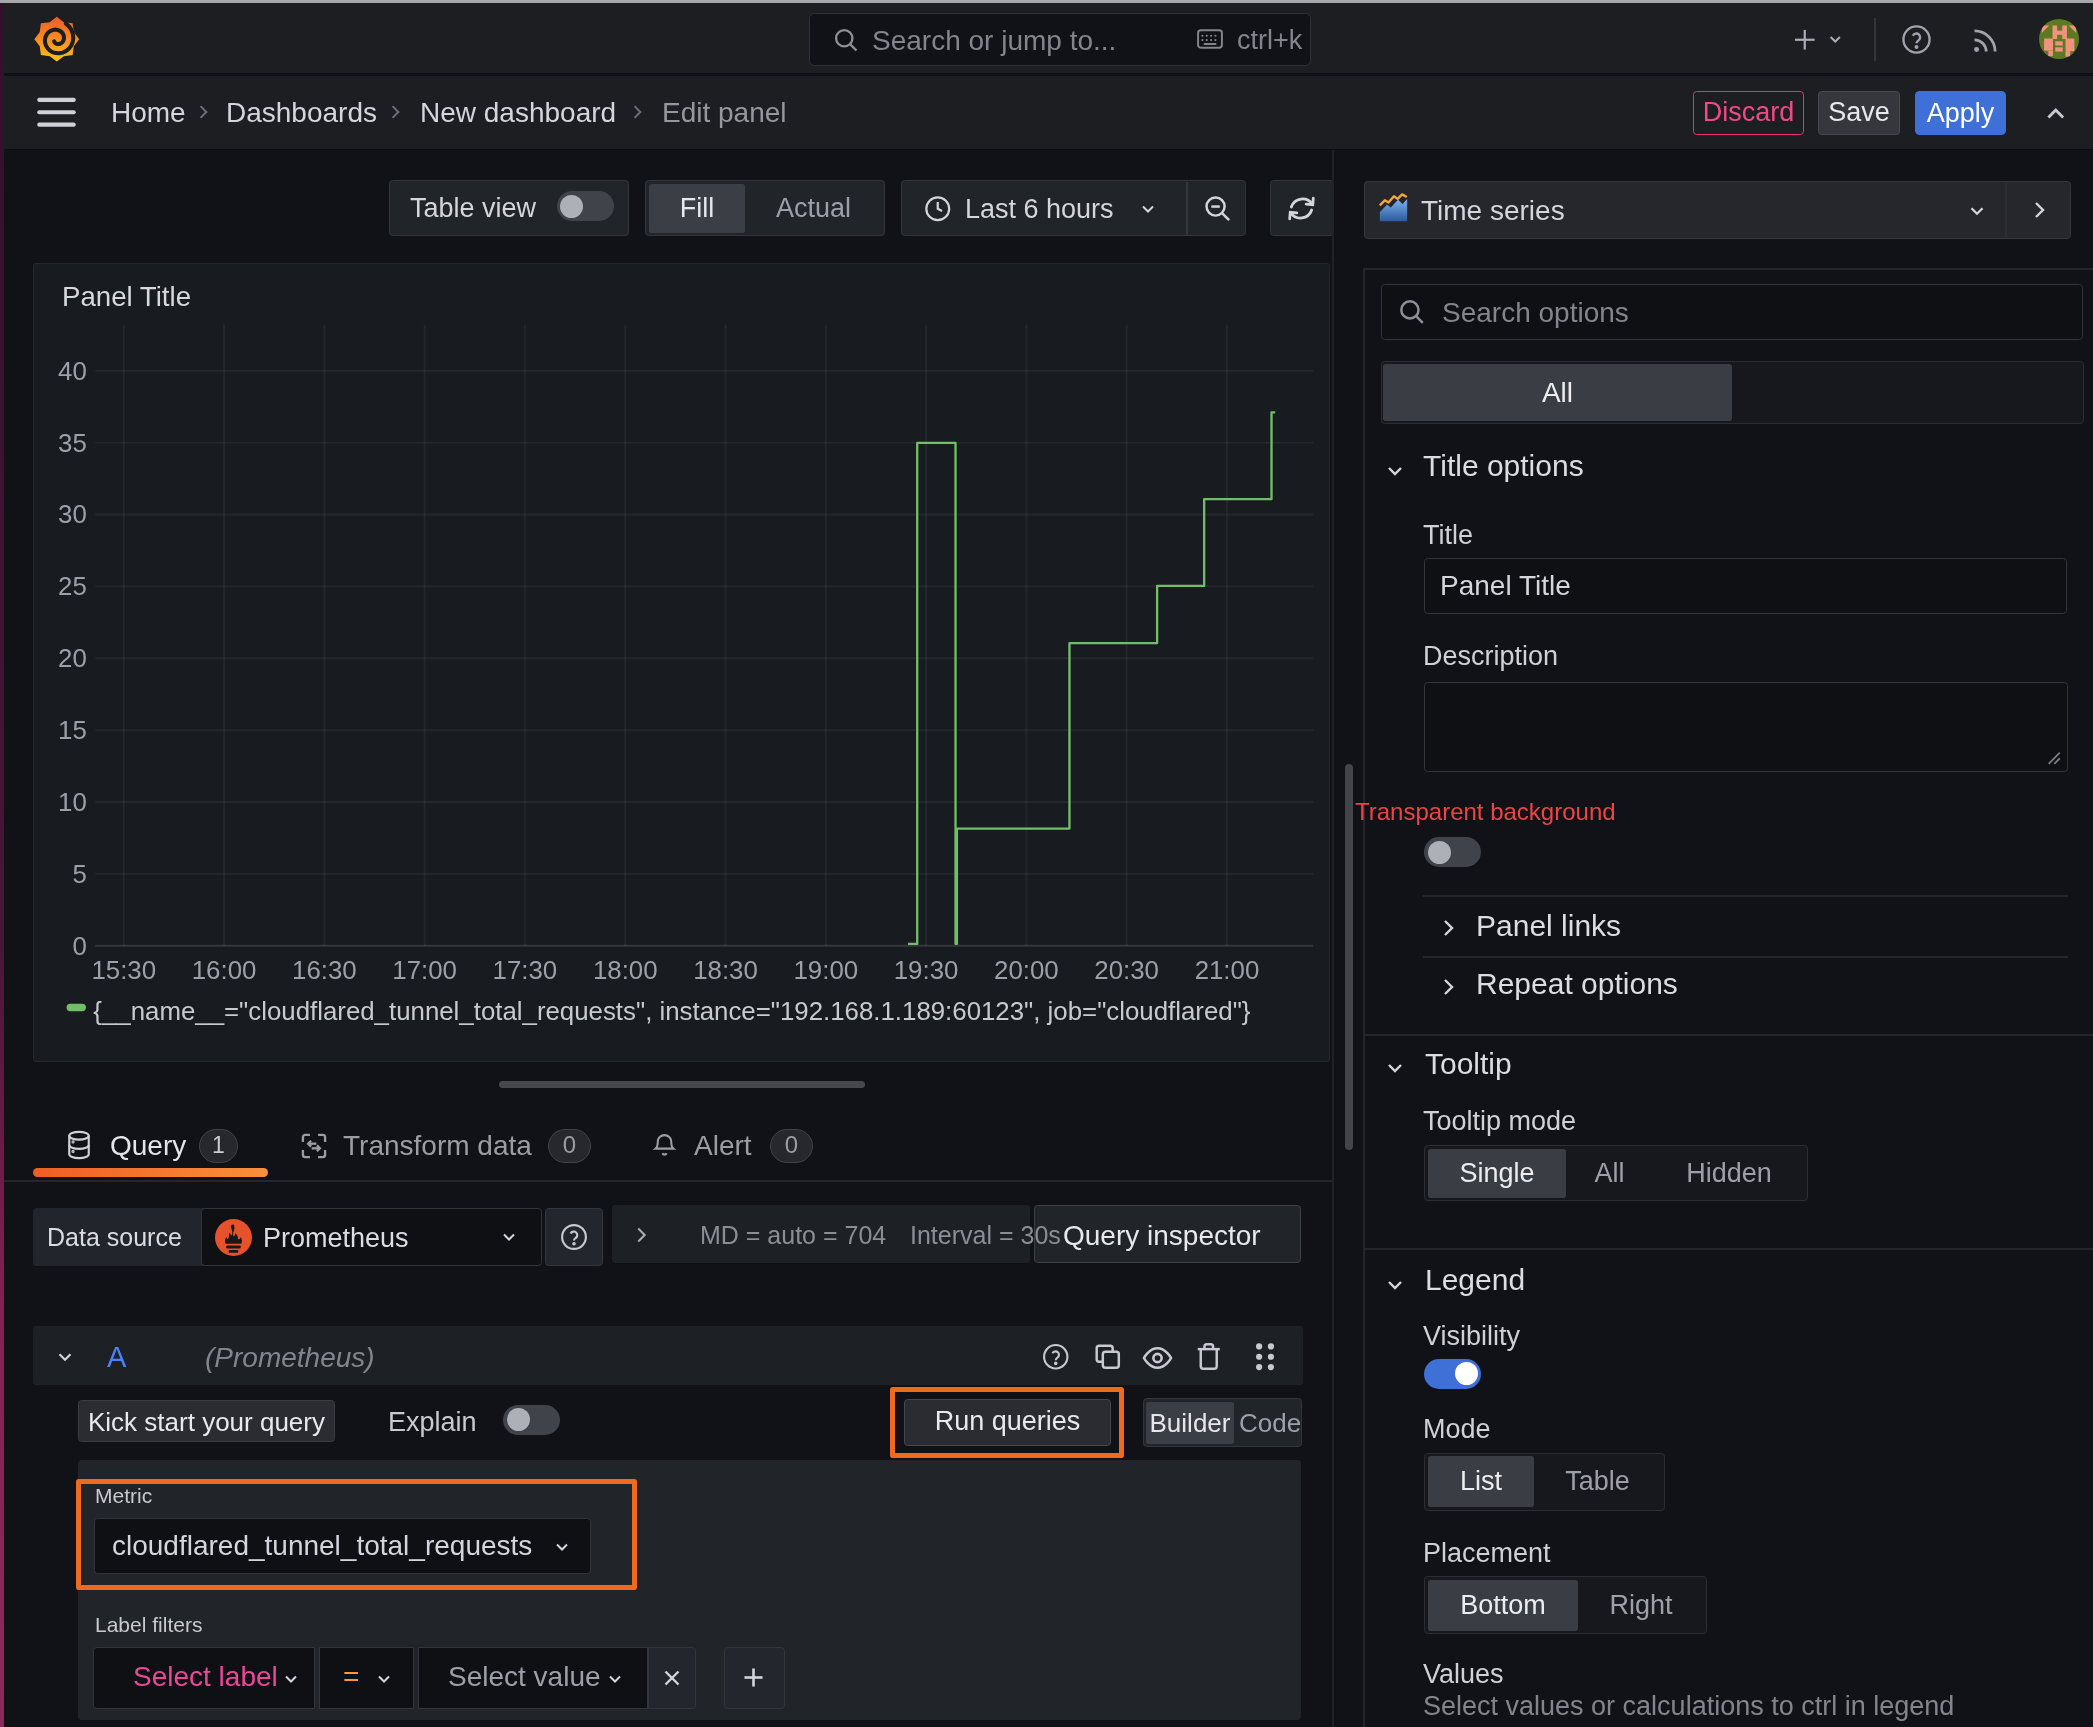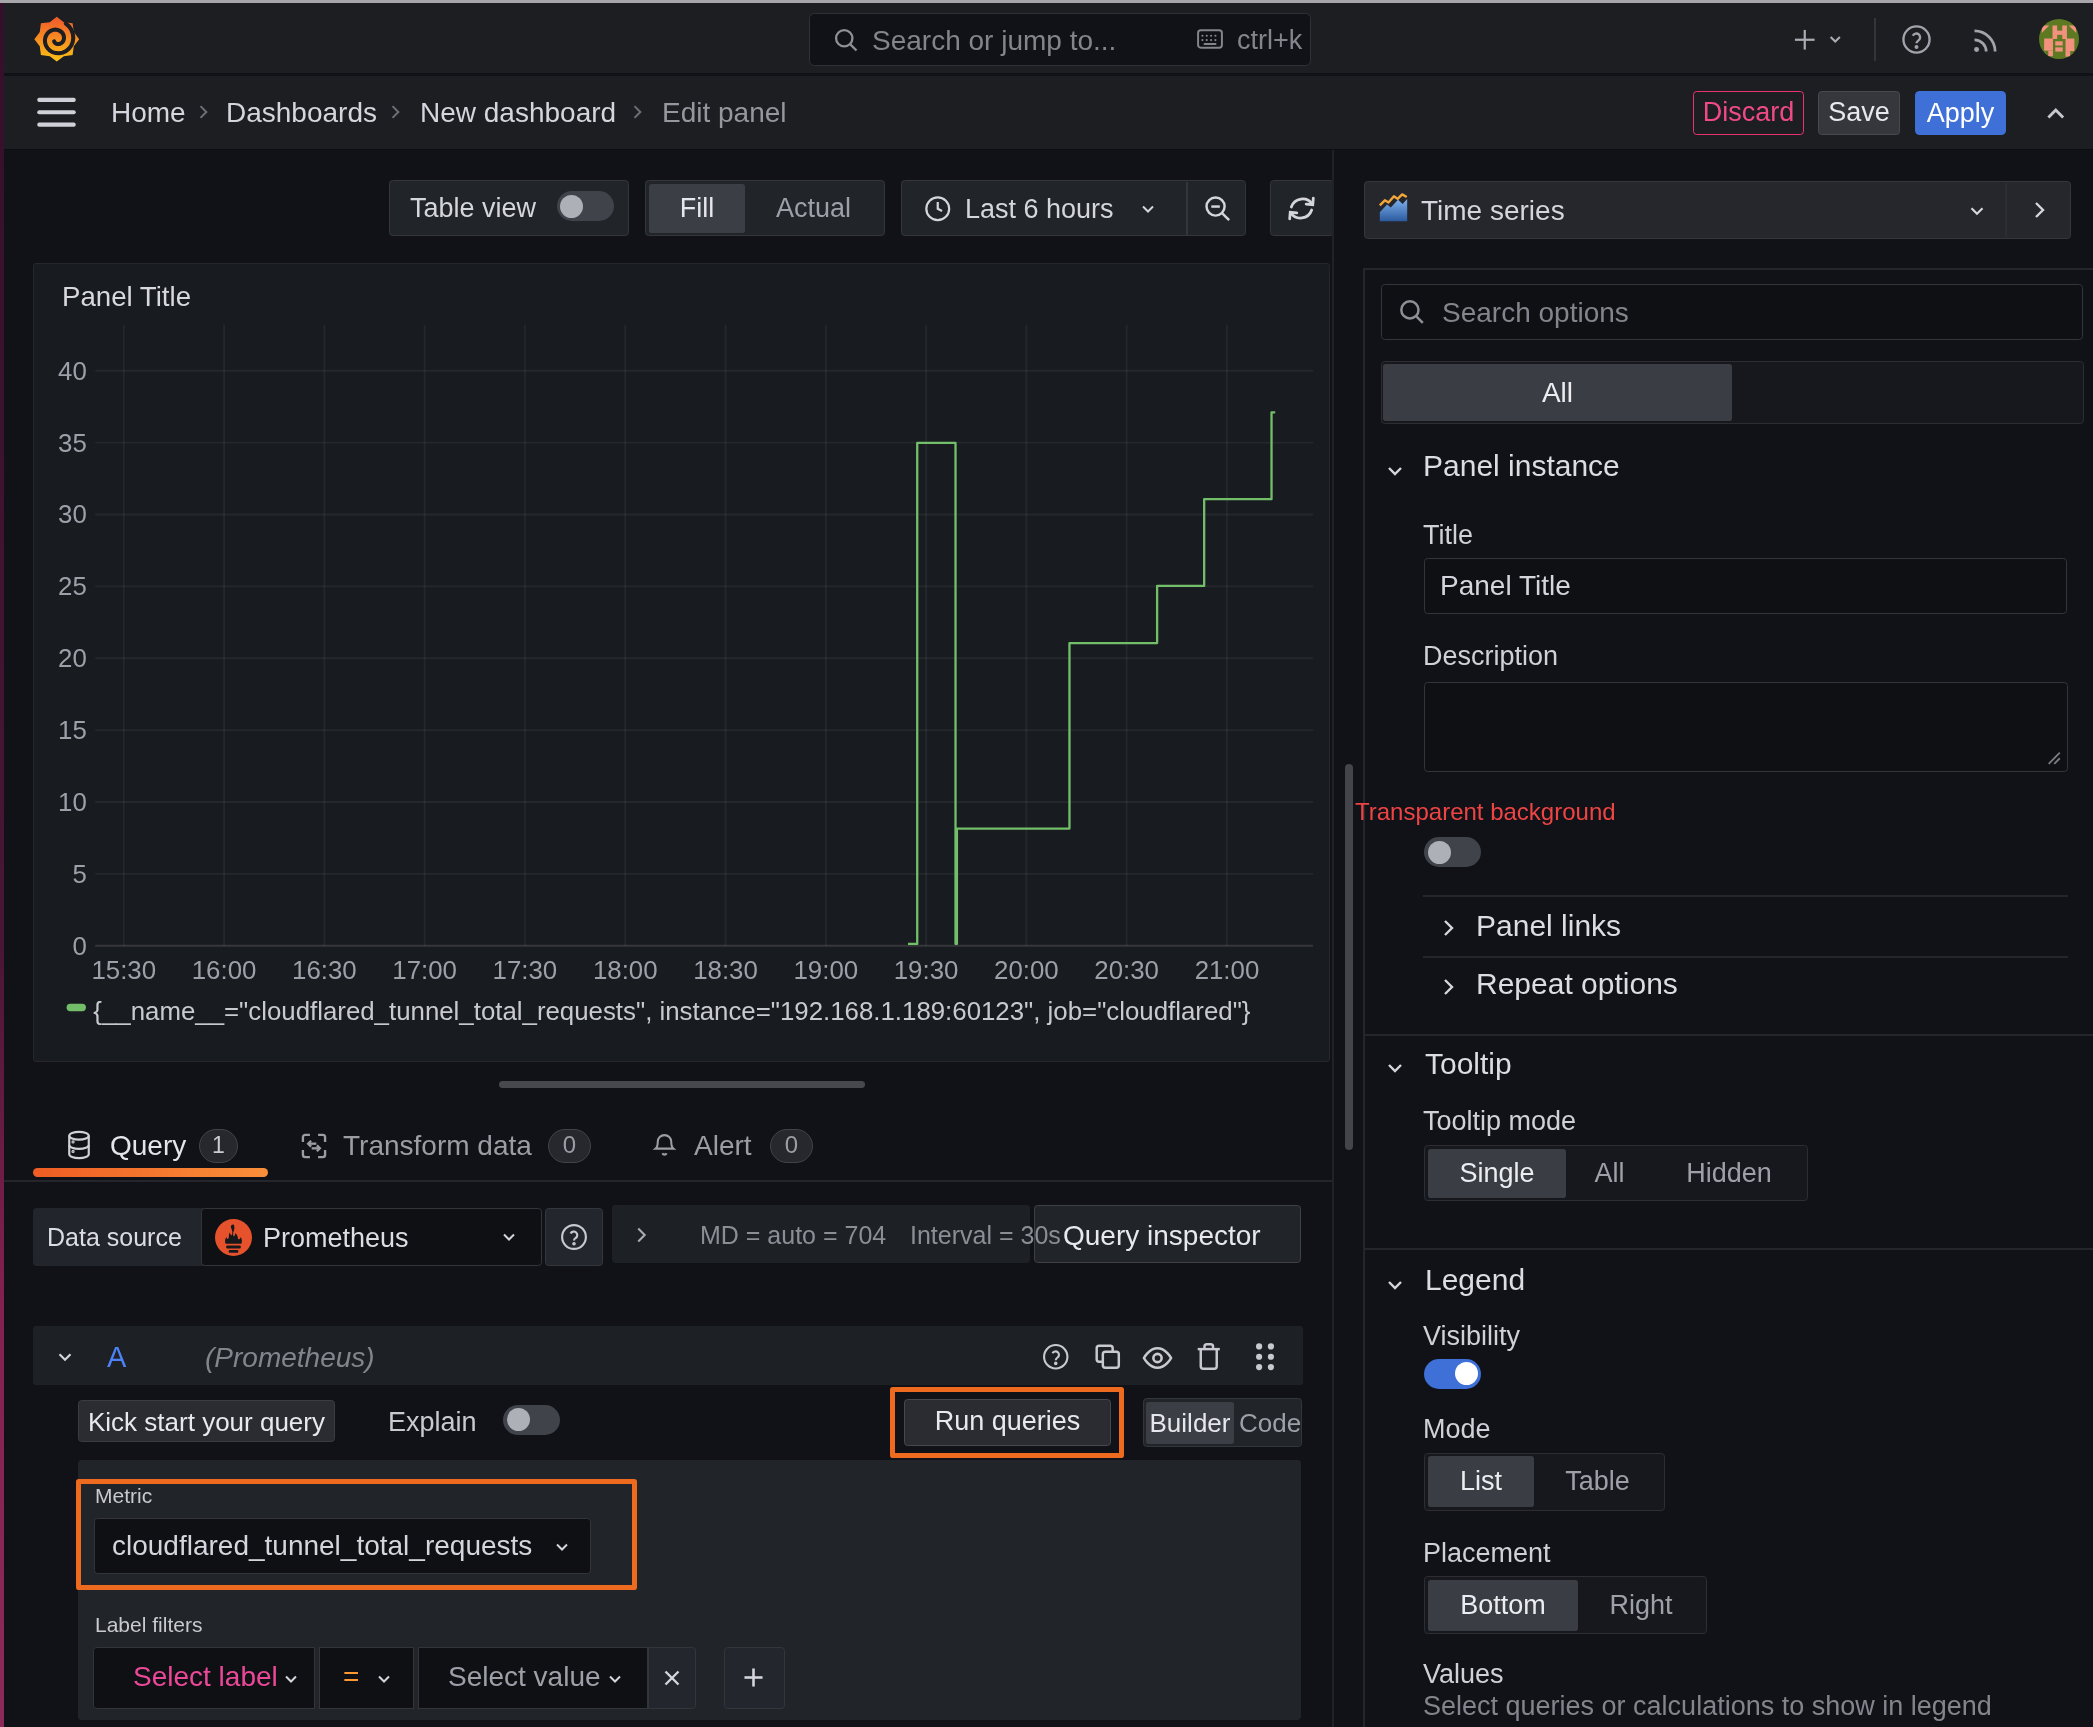--- a/index.html
+++ b/index.html
@@ -375,21 +375,21 @@
       <line x1="15.7" y1="15.7" x2="21" y2="21"></line>
     </svg>
   <div class="abs" style="left:1442px;top:297px;font-size:28px;color:#83858d;">Search options</div>
 
   <div class="abs" style="left:1381px;top:361px;width:703px;height:63px;background:#16181d;border:1.8px solid #2c2e34;border-radius:3.7px;"></div>
   <div class="abs" style="left:1383px;top:364px;width:349px;height:57px;background:#3a3d44;border-radius:2.8px;color:#ecedf0;font-weight:500;font-size:28px;line-height:57px;text-align:center;">All</div>
 
   <svg class="abs" style="left:1383px;top:459px;" width="24" height="24" viewBox="0 0 24 24" fill="none" stroke="#d5d6dd" stroke-width="2.4">
       <polyline points="6 9 12 15 18 9"></polyline>
     </svg>
-  <div class="abs" style="left:1423px;top:449px;font-size:30px;color:#dcdde2;">Panel instance</div>
+  <div class="abs" style="left:1423px;top:449px;font-size:30px;color:#dcdde2;">Title options</div>
   <div class="abs" style="left:1423px;top:520px;font-size:27px;color:#d0d1d8;">Title</div>
   <div class="abs" style="left:1424px;top:558px;width:643px;height:56px;background:#0e1014;border:1.8px solid #33353b;border-radius:3.7px;"></div>
   <div class="abs" style="left:1440px;top:570px;font-size:28px;color:#d5d6dd;">Panel Title</div>
   <div class="abs" style="left:1423px;top:641px;font-size:27px;color:#d0d1d8;">Description</div>
   <div class="abs" style="left:1424px;top:682px;width:644px;height:90px;background:#0e1014;border:1.8px solid #33353b;border-radius:3.7px;"></div>
   <svg class="abs" style="left:2045px;top:749px;" width="18.5" height="18.5" viewBox="0 0 20 20" stroke="#7b7d84" stroke-width="2">
       <line x1="4" y1="16" x2="16" y2="4"></line>
       <line x1="10" y1="16" x2="16" y2="10"></line>
     </svg>
   <div class="abs" style="left:1355px;top:798px;font-size:24px;color:#ef4444;">Transparent background</div>
@@ -427,15 +427,15 @@
   <div class="abs" style="left:1455px;top:1362px;width:23px;height:23px;background:#fff;border-radius:50%;"></div>
   <div class="abs" style="left:1423px;top:1414px;font-size:27px;color:#d0d1d8;">Mode</div>
   <div class="abs" style="left:1424px;top:1453px;width:241px;height:58px;background:#16181d;border:1.8px solid #2c2e34;border-radius:3.7px;"></div>
   <div class="abs" style="left:1428px;top:1456px;width:106px;height:51px;background:#3a3d44;border-radius:2.8px;color:#ecedf0;font-size:27px;font-weight:500;line-height:51px;text-align:center;">List</div>
   <div class="abs" style="left:1534px;top:1456px;width:127px;height:51px;color:#9da0a8;font-size:27px;line-height:51px;text-align:center;">Table</div>
   <div class="abs" style="left:1423px;top:1538px;font-size:27px;color:#d0d1d8;">Placement</div>
   <div class="abs" style="left:1424px;top:1576px;width:283px;height:58px;background:#16181d;border:1.8px solid #2c2e34;border-radius:3.7px;"></div>
   <div class="abs" style="left:1428px;top:1580px;width:150px;height:51px;background:#3a3d44;border-radius:2.8px;color:#ecedf0;font-size:27px;font-weight:500;line-height:51px;text-align:center;">Bottom</div>
   <div class="abs" style="left:1578px;top:1580px;width:126px;height:51px;color:#9da0a8;font-size:27px;line-height:51px;text-align:center;">Right</div>
   <div class="abs" style="left:1423px;top:1659px;font-size:27px;color:#d0d1d8;">Values</div>
-  <div class="abs" style="left:1423px;top:1691px;font-size:27px;color:#83858d;">Select queries or calculations to show in legend</div>
+  <div class="abs" style="left:1423px;top:1691px;font-size:27px;color:#83858d;">Select values or calculations to ctrl in legend</div>
 </div>
 
 
 </body></html>

